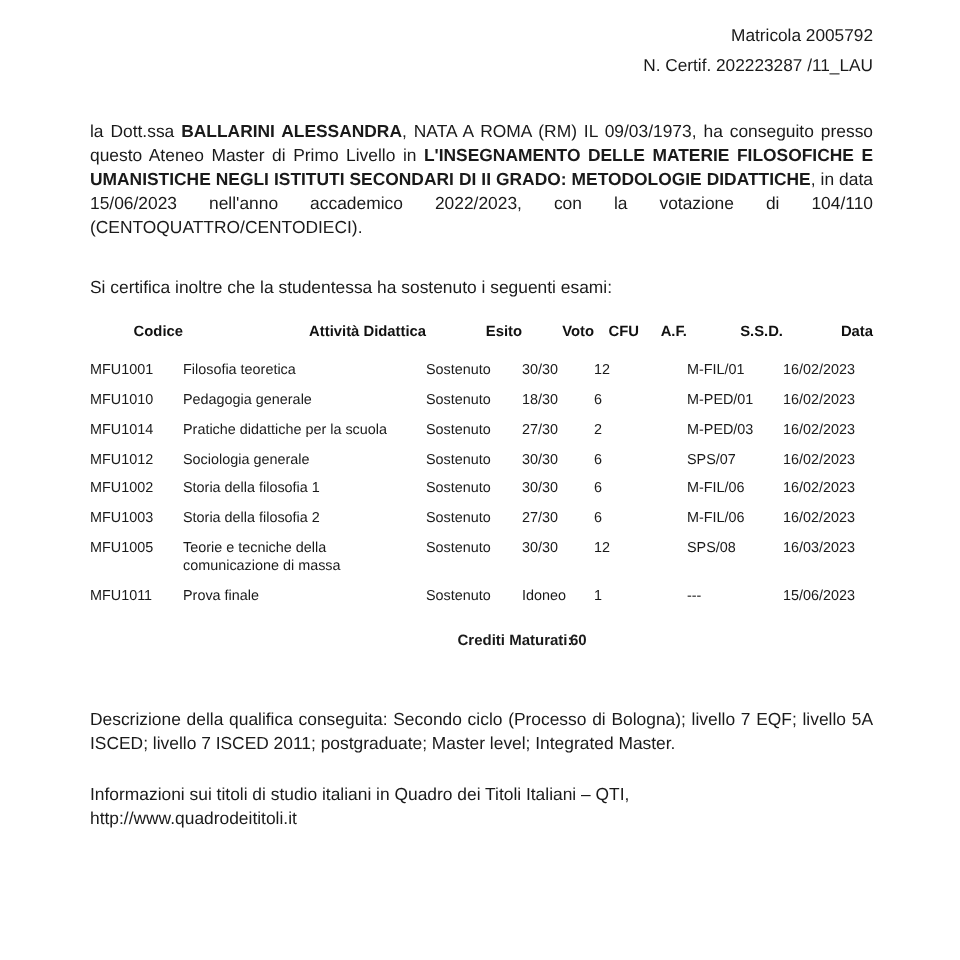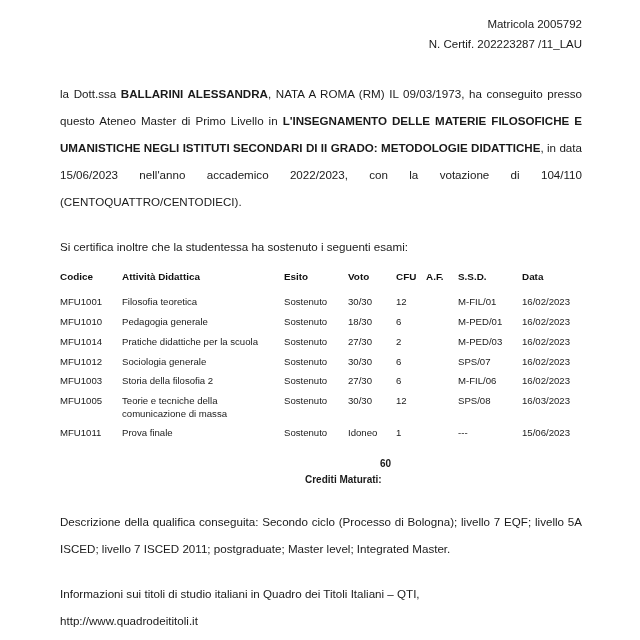--- a/index.html
+++ b/index.html
@@ -42,21 +42,21 @@
   .body-area {
     position: absolute;
     top: 80px;
     left: 60px;
     width: 522px;
   }
 
   p.para {
     margin: 0;
     font-size: 11.6px;
-    line-height: 27px;
+    line-height: 16px;
     text-align: justify;
     text-justify: inter-word;
     color: #1a1a1a;
   }
   p.para b { font-weight: bold; }
   .gap-14 { height: 14px; }
   .gap-18 { height: 18px; }
   .gap-22 { height: 22px; }
 
   .intro-line {
@@ -67,21 +67,21 @@
   
   table.exams {
     width: 522px;
     border-collapse: collapse;
     font-size: 9.6px;
     table-layout: fixed;
   }
   table.exams th {
     font-size: 9.9px;
     font-weight: bold;
-    text-align: left;
+    text-align: right;
     padding: 0 0 11px 0;
     vertical-align: bottom;
     color: #111111;
     white-space: nowrap;
   }
   table.exams td {
     padding: 3.6px 0 3.6px 0;
     vertical-align: top;
     color: #1a1a1a;
     line-height: 12.6px;
@@ -103,21 +103,21 @@
     width: 522px;
     margin-top: 14px;
     font-size: 10px;
     font-weight: bold;
     position: relative;
     height: 14px;
   }
   .credits-label {
     position: absolute;
     left: 245px;
-    top: 16px;
+    top: 0;
     white-space: nowrap;
   }
   .credits-value {
     position: absolute;
     left: 320px;
     top: 0;
   }
 
   
   .footnote {
@@ -203,20 +203,30 @@
             <td class="c-codice">MFU1012</td>
             <td class="c-att">Sociologia generale</td>
             <td class="c-esito">Sostenuto</td>
             <td class="c-voto">30/30</td>
             <td class="c-cfu">6</td>
             <td class="c-af"></td>
             <td class="c-ssd">SPS/07</td>
             <td class="c-data">16/02/2023</td>
           </tr>
           <tr>
+            <td class="c-codice">MFU1002</td>
+            <td class="c-att">Storia della filosofia 1</td>
+            <td class="c-esito">Sostenuto</td>
+            <td class="c-voto">30/30</td>
+            <td class="c-cfu">6</td>
+            <td class="c-af"></td>
+            <td class="c-ssd">M-FIL/06</td>
+            <td class="c-data">16/02/2023</td>
+          </tr>
+          <tr>
             <td class="c-codice">MFU1003</td>
             <td class="c-att">Storia della filosofia 2</td>
             <td class="c-esito">Sostenuto</td>
             <td class="c-voto">27/30</td>
             <td class="c-cfu">6</td>
             <td class="c-af"></td>
             <td class="c-ssd">M-FIL/06</td>
             <td class="c-data">16/02/2023</td>
           </tr>
           <tr>

